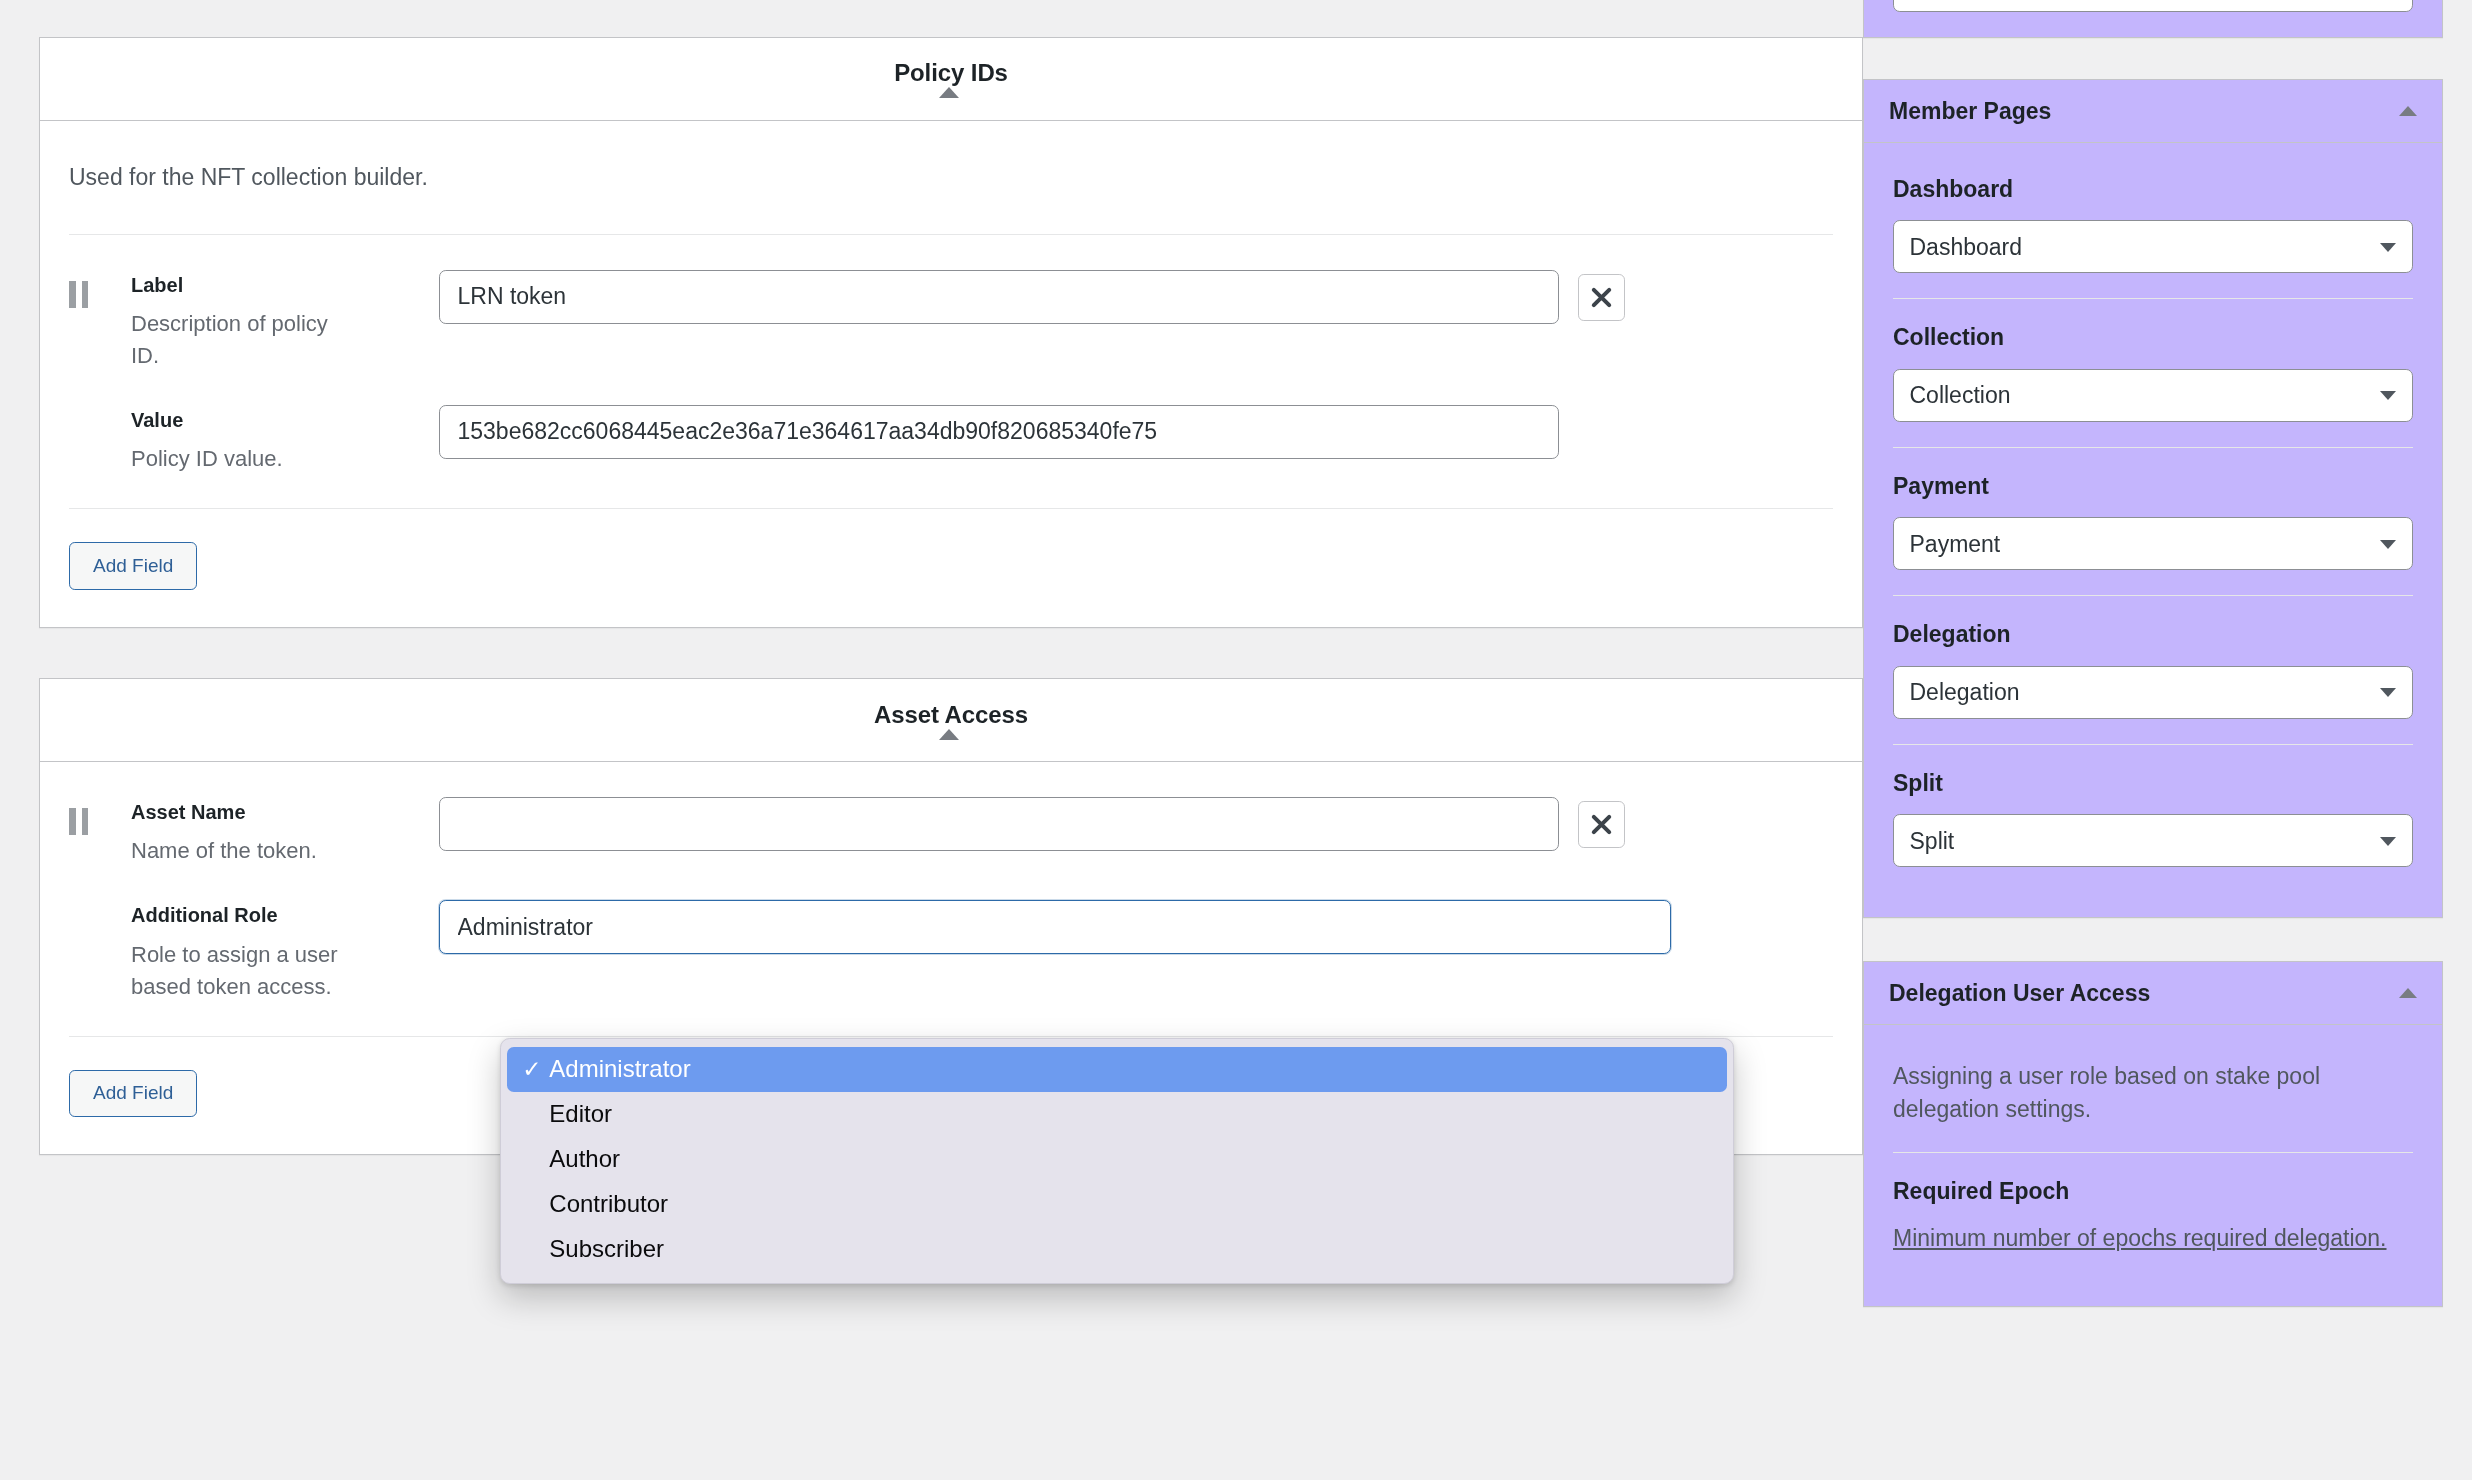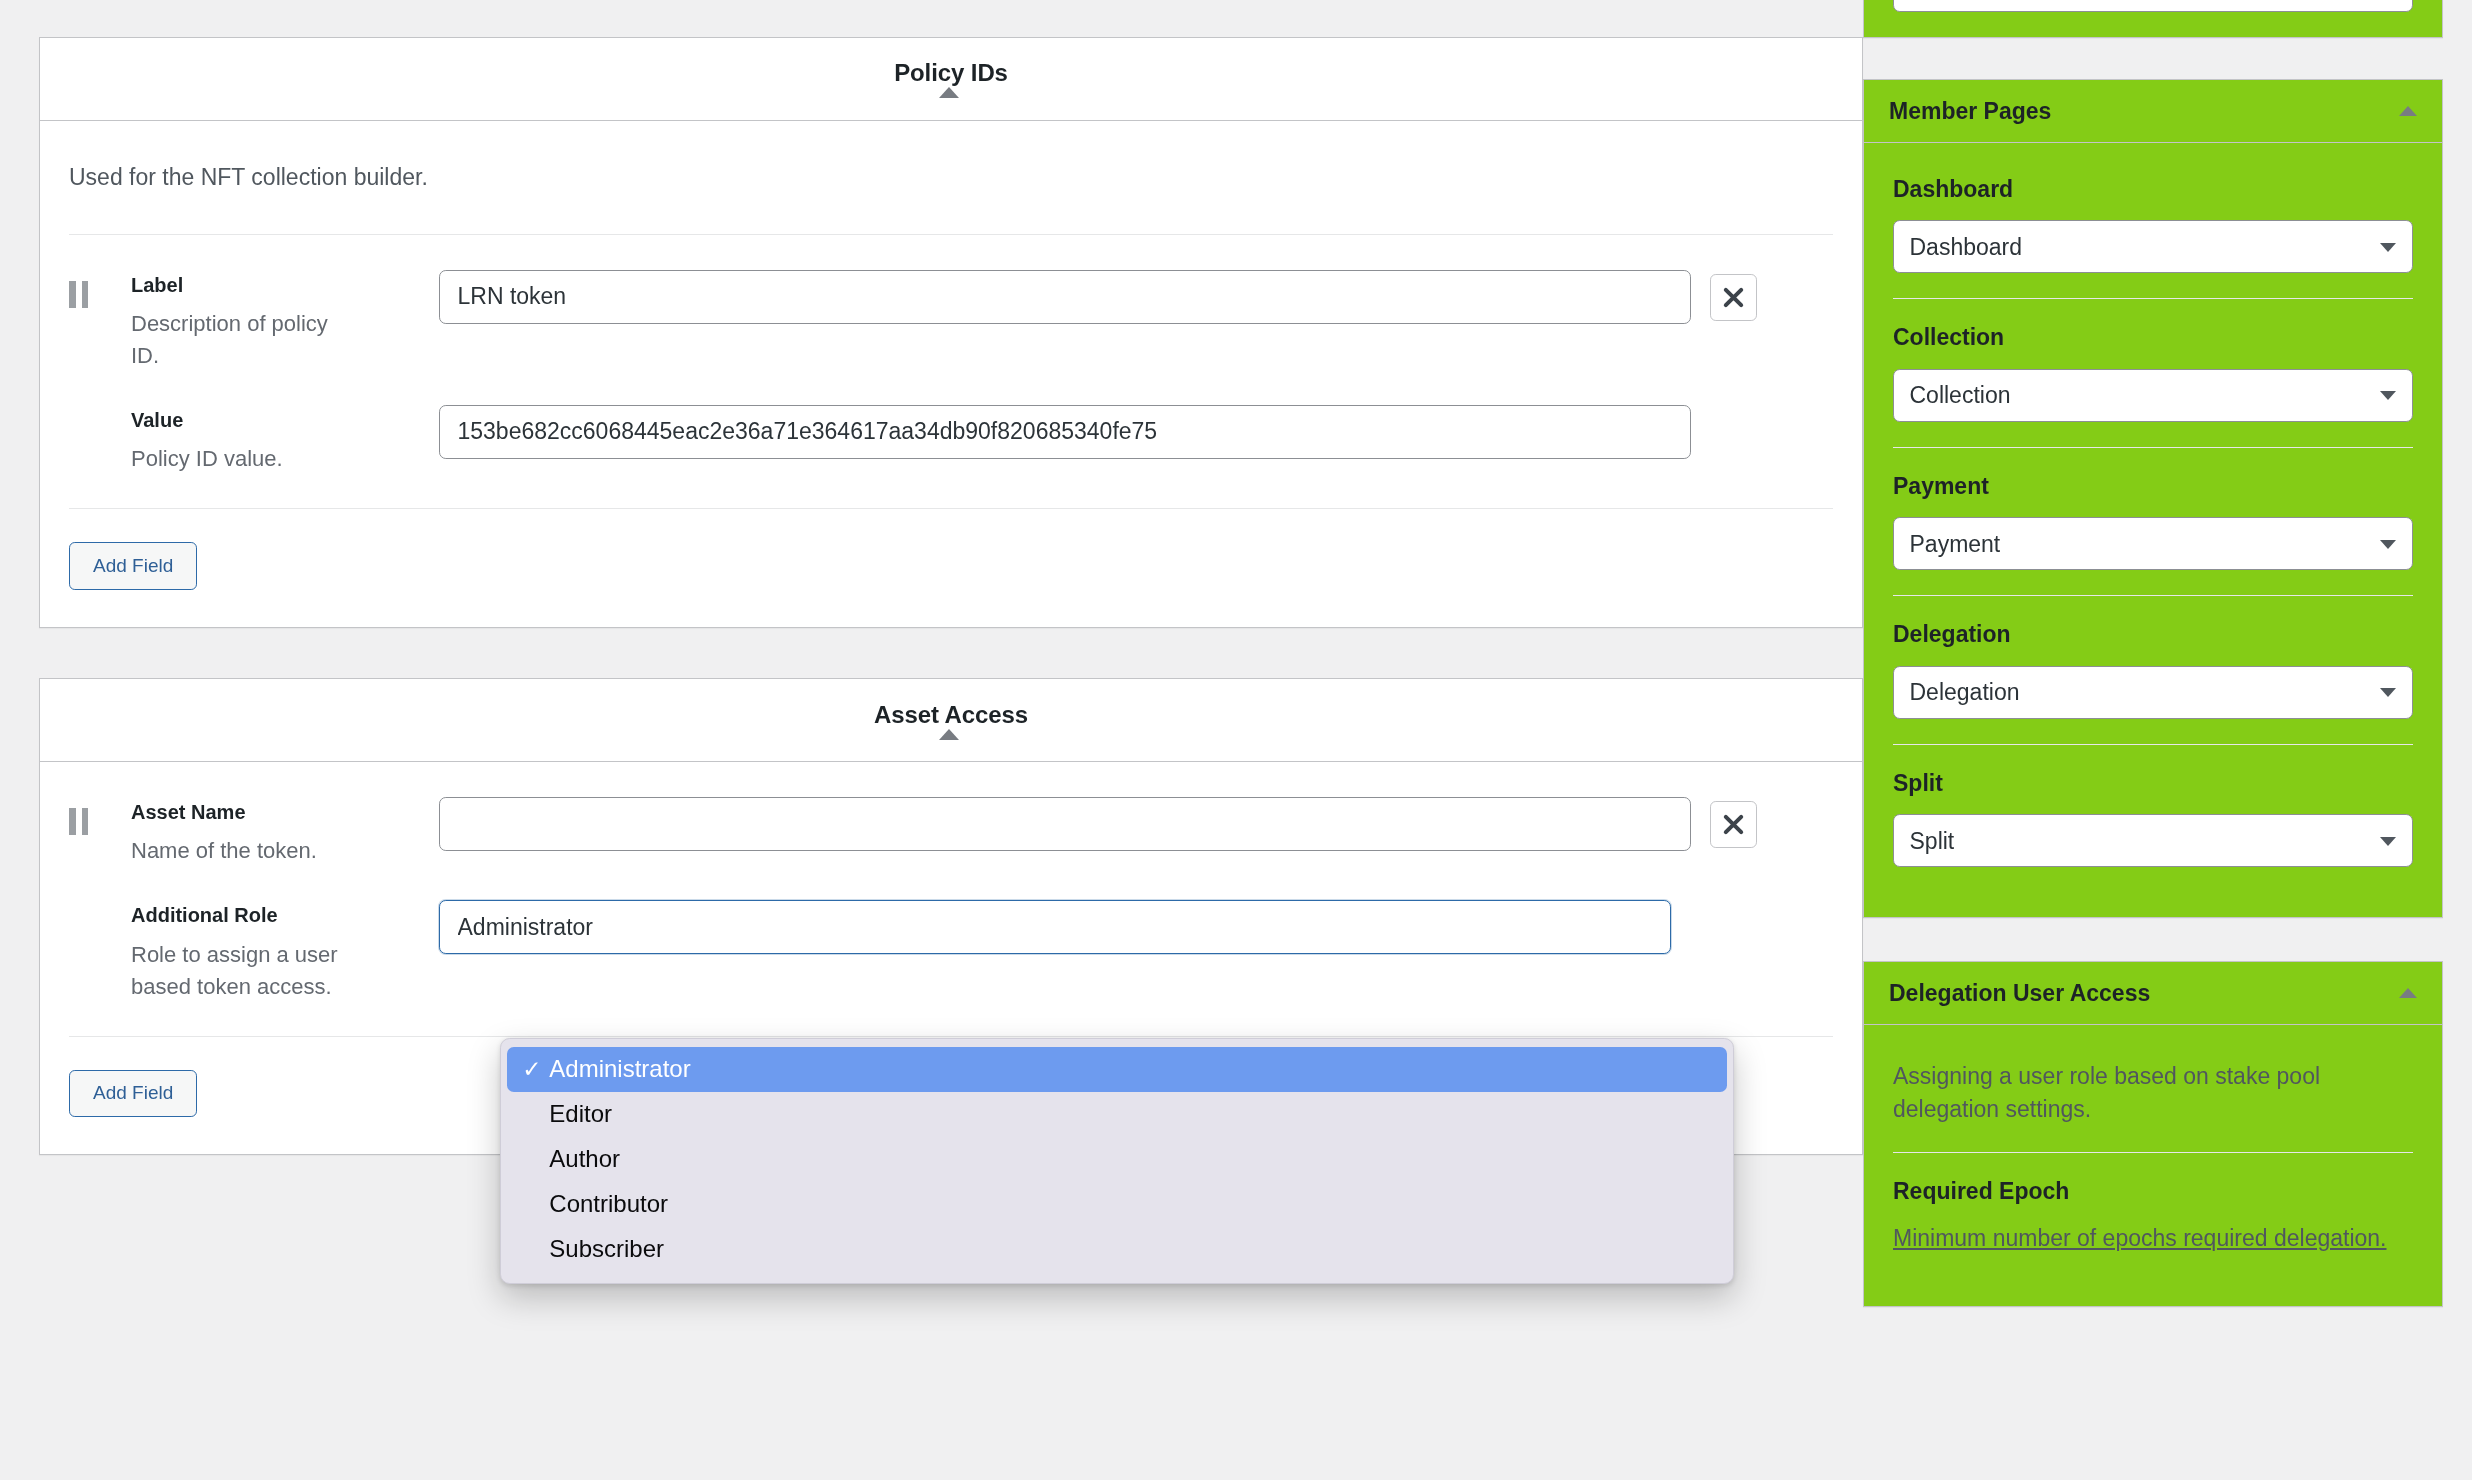--- a/index.html
+++ b/index.html
@@ -114,21 +114,21 @@
 
   .field-input-col {
     flex: 0 0 auto;
     margin-left: 91px;
     display: flex;
     align-items: flex-start;
     gap: 19.4px;
   }
 
   .text-input {
-    width: 1252px;
+    width: 1120px;
     height: 54px;
     border: 1px solid #8c8f94;
     border-radius: 6.8px;
     background: #fff;
     font-family: "Liberation Sans", sans-serif;
     font-size: 23px;
     color: #2c3338;
     padding: 0 17.5px;
     outline: none;
   }
@@ -225,21 +225,21 @@
 
   
   .side-col {
     width: 609px;
     flex: 0 0 609px;
     padding: 0 29px 0 0;
     position: relative;
   }
 
   .side-panel {
-    background: #84cc16;
+    background: #c4b5fd;
     border: 1px solid #c3c4c7;
     box-shadow: 0 1px 1px rgba(0,0,0,.04);
     margin-bottom: 43px;
   }
   .side-panel.cut-top {
     margin-top: -70px;
     margin-bottom: 41px;
   }
 
   .side-header {

